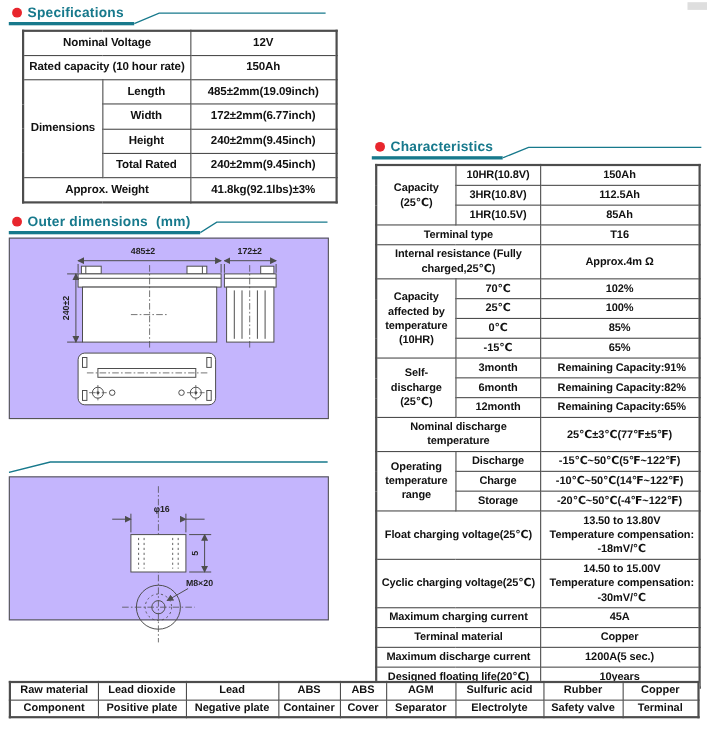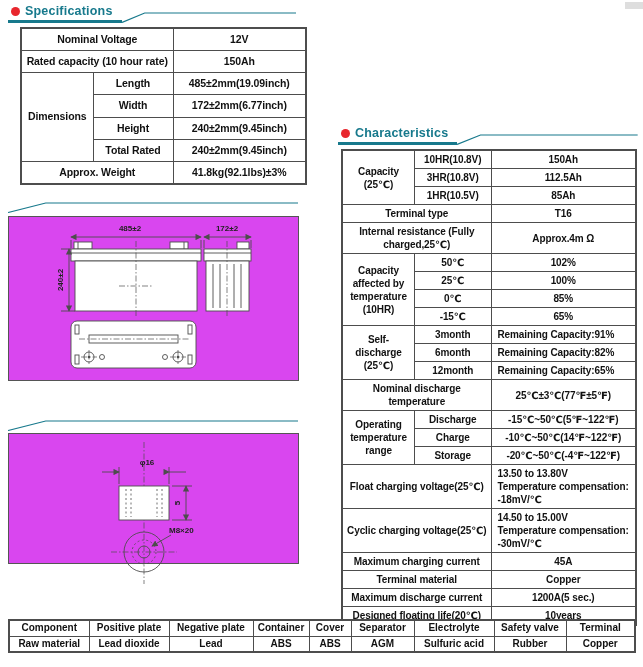--- a/index.html
+++ b/index.html
@@ -8,47 +8,47 @@
     --border:#4d4d4d;
     --ink:#111;
   }
   *{box-sizing:border-box;margin:0;padding:0}
   html,body{background:#fff}
   body{width:643px;height:667px;position:relative;overflow:hidden;
        font-family:"Liberation Sans","DejaVu Sans",sans-serif;color:var(--ink)}
   #page{position:absolute;inset:0;background:#fff}
 
   
-  .sec{position:absolute;display:flex;align-items:flex-end;height:19px}
+  .sec{position:absolute;display:flex;align-items:center;height:19px}
   .sec-main{display:flex;align-items:center;gap:5px;border-bottom:3px solid var(--teal);
             padding:0 9px 2px 3px}
   .sec--plain .sec-main{border-bottom:none}
   .dot{width:9px;height:9px;border-radius:50%;background:var(--red);flex:0 0 auto}
   .sec-title{font-size:12.5px;font-weight:bold;color:var(--teal);white-space:pre;letter-spacing:.2px}
   .sec-tail{flex:1;height:16px}
   .sec-tail polyline{fill:none;stroke:var(--teal);stroke-width:1.2;vector-effect:non-scaling-stroke}
 
   
   table{border-collapse:collapse;table-layout:fixed;position:absolute;background:#fff}
   td,th{border:1px solid var(--border);text-align:center;vertical-align:middle;
         font-weight:bold;color:var(--ink);overflow:hidden}
   table{border:2px solid var(--border)}
 
   .spec{width:285px;left:20px;top:27px}
   .spec td{font-size:10.5px;padding:4px 2px;line-height:1.25;letter-spacing:-.1px}
 
   .chars{width:296px;left:341px;top:149px}
   .chars td{font-size:10px;padding:2px 2px;line-height:1.3;letter-spacing:-.1px}
-  .chars td.tl{text-align:left;padding-left:6px}
+  .chars td.tl{text-align:center;padding-left:6px}
 
   .constr{width:626px;left:8px;top:619px}
   .constr td{font-size:10px;padding:1px 1px;line-height:1.25;height:13px}
 
   
-  .drawbox{position:absolute;border:1.5px solid #555;background:#d946ef}
+  .drawbox{position:absolute;border:1.5px solid #555;background:#c4b5fd}
   .drawbox svg{display:block}
   .dln{stroke:#4d4d4d;stroke-width:0.9;fill:none}
   .dfill{stroke:#4d4d4d;stroke-width:0.9;fill:#fff}
   .cl{stroke:#4d4d4d;stroke-width:0.7;fill:none;stroke-dasharray:6 2 1.5 2}
   .thr{stroke:#4d4d4d;stroke-width:0.8;fill:none;stroke-dasharray:2 2.5}
   .dimt{font-size:8px;font-weight:600;fill:#222;font-family:"Liberation Sans","DejaVu Sans",sans-serif}
 
   .artifact{position:absolute;background:#dedede}
 </style>
 </head>
@@ -101,20 +101,24 @@
       <td>240±2mm(9.45inch)</td>
     </tr>
     <tr>
       <td colspan="2">Approx. Weight</td>
       <td>41.8kg(92.1lbs)±3%</td>
     </tr>
   </tbody>
     </table>
 
   <div class="sec" style="left:8px;top:194px;width:290px">
+    <div class="sec-main">
+      <span class="dot"></span>
+      <span class="sec-title">Outer dimensions  (mm)</span>
+    </div>
     <svg class="sec-tail" viewBox="0 0 100 16" preserveAspectRatio="none">
       <polyline points="0,15.5 13,6 100,6"></polyline>
     </svg>
   </div>
 
   <div class="drawbox" style="left:8px;top:216px;width:291px;height:165px">
     <svg width="288" height="162" viewBox="0 0 288 162">
       <defs>
         <marker id="arrL" viewBox="0 0 8 8" refX="1" refY="4" markerWidth="7" markerHeight="7" orient="auto">
           <path d="M8,0 L0,4 L8,8 z" fill="#4d4d4d"></path>
@@ -272,21 +276,21 @@
     <tr>
       <td colspan="2">Terminal type</td>
       <td>T16</td>
     </tr>
     <tr>
       <td colspan="2">Internal resistance (Fully charged,25℃)</td>
       <td>Approx.4m Ω</td>
     </tr>
     <tr>
       <td rowspan="4">Capacity affected by temperature (10HR)</td>
-      <td>50℃</td>
+      <td>70℃</td>
       <td>102%</td>
     </tr>
     <tr>
       <td>25℃</td>
       <td>100%</td>
     </tr>
     <tr>
       <td>0℃</td>
       <td>85%</td>
     </tr>
@@ -367,37 +371,37 @@
         <col style="width:84px">
       <col style="width:56px">
         <col style="width:42px">
         <col style="width:63px">
       <col style="width:80px">
         <col style="width:72px">
         <col style="width:69px">
     </colgroup>
     <tbody>
         <tr>
+      <td>Raw material</td>
+      <td>Lead dioxide</td>
+      <td>Lead</td>
+      <td>ABS</td>
+      <td>ABS</td>
+      <td>AGM</td>
+      <td>Sulfuric acid</td>
+      <td>Rubber</td>
+      <td>Copper</td>
+    </tr>
+    <tr>
       <td>Component</td>
       <td>Positive plate</td>
       <td>Negative plate</td>
       <td>Container</td>
       <td>Cover</td>
       <td>Separator</td>
       <td>Electrolyte</td>
       <td>Safety valve</td>
       <td>Terminal</td>
     </tr>
-    <tr>
-      <td>Raw material</td>
-      <td>Lead dioxide</td>
-      <td>Lead</td>
-      <td>ABS</td>
-      <td>ABS</td>
-      <td>AGM</td>
-      <td>Sulfuric acid</td>
-      <td>Rubber</td>
-      <td>Copper</td>
-    </tr>
   </tbody>
     </table>
 
 </div>
 
 </body></html>

